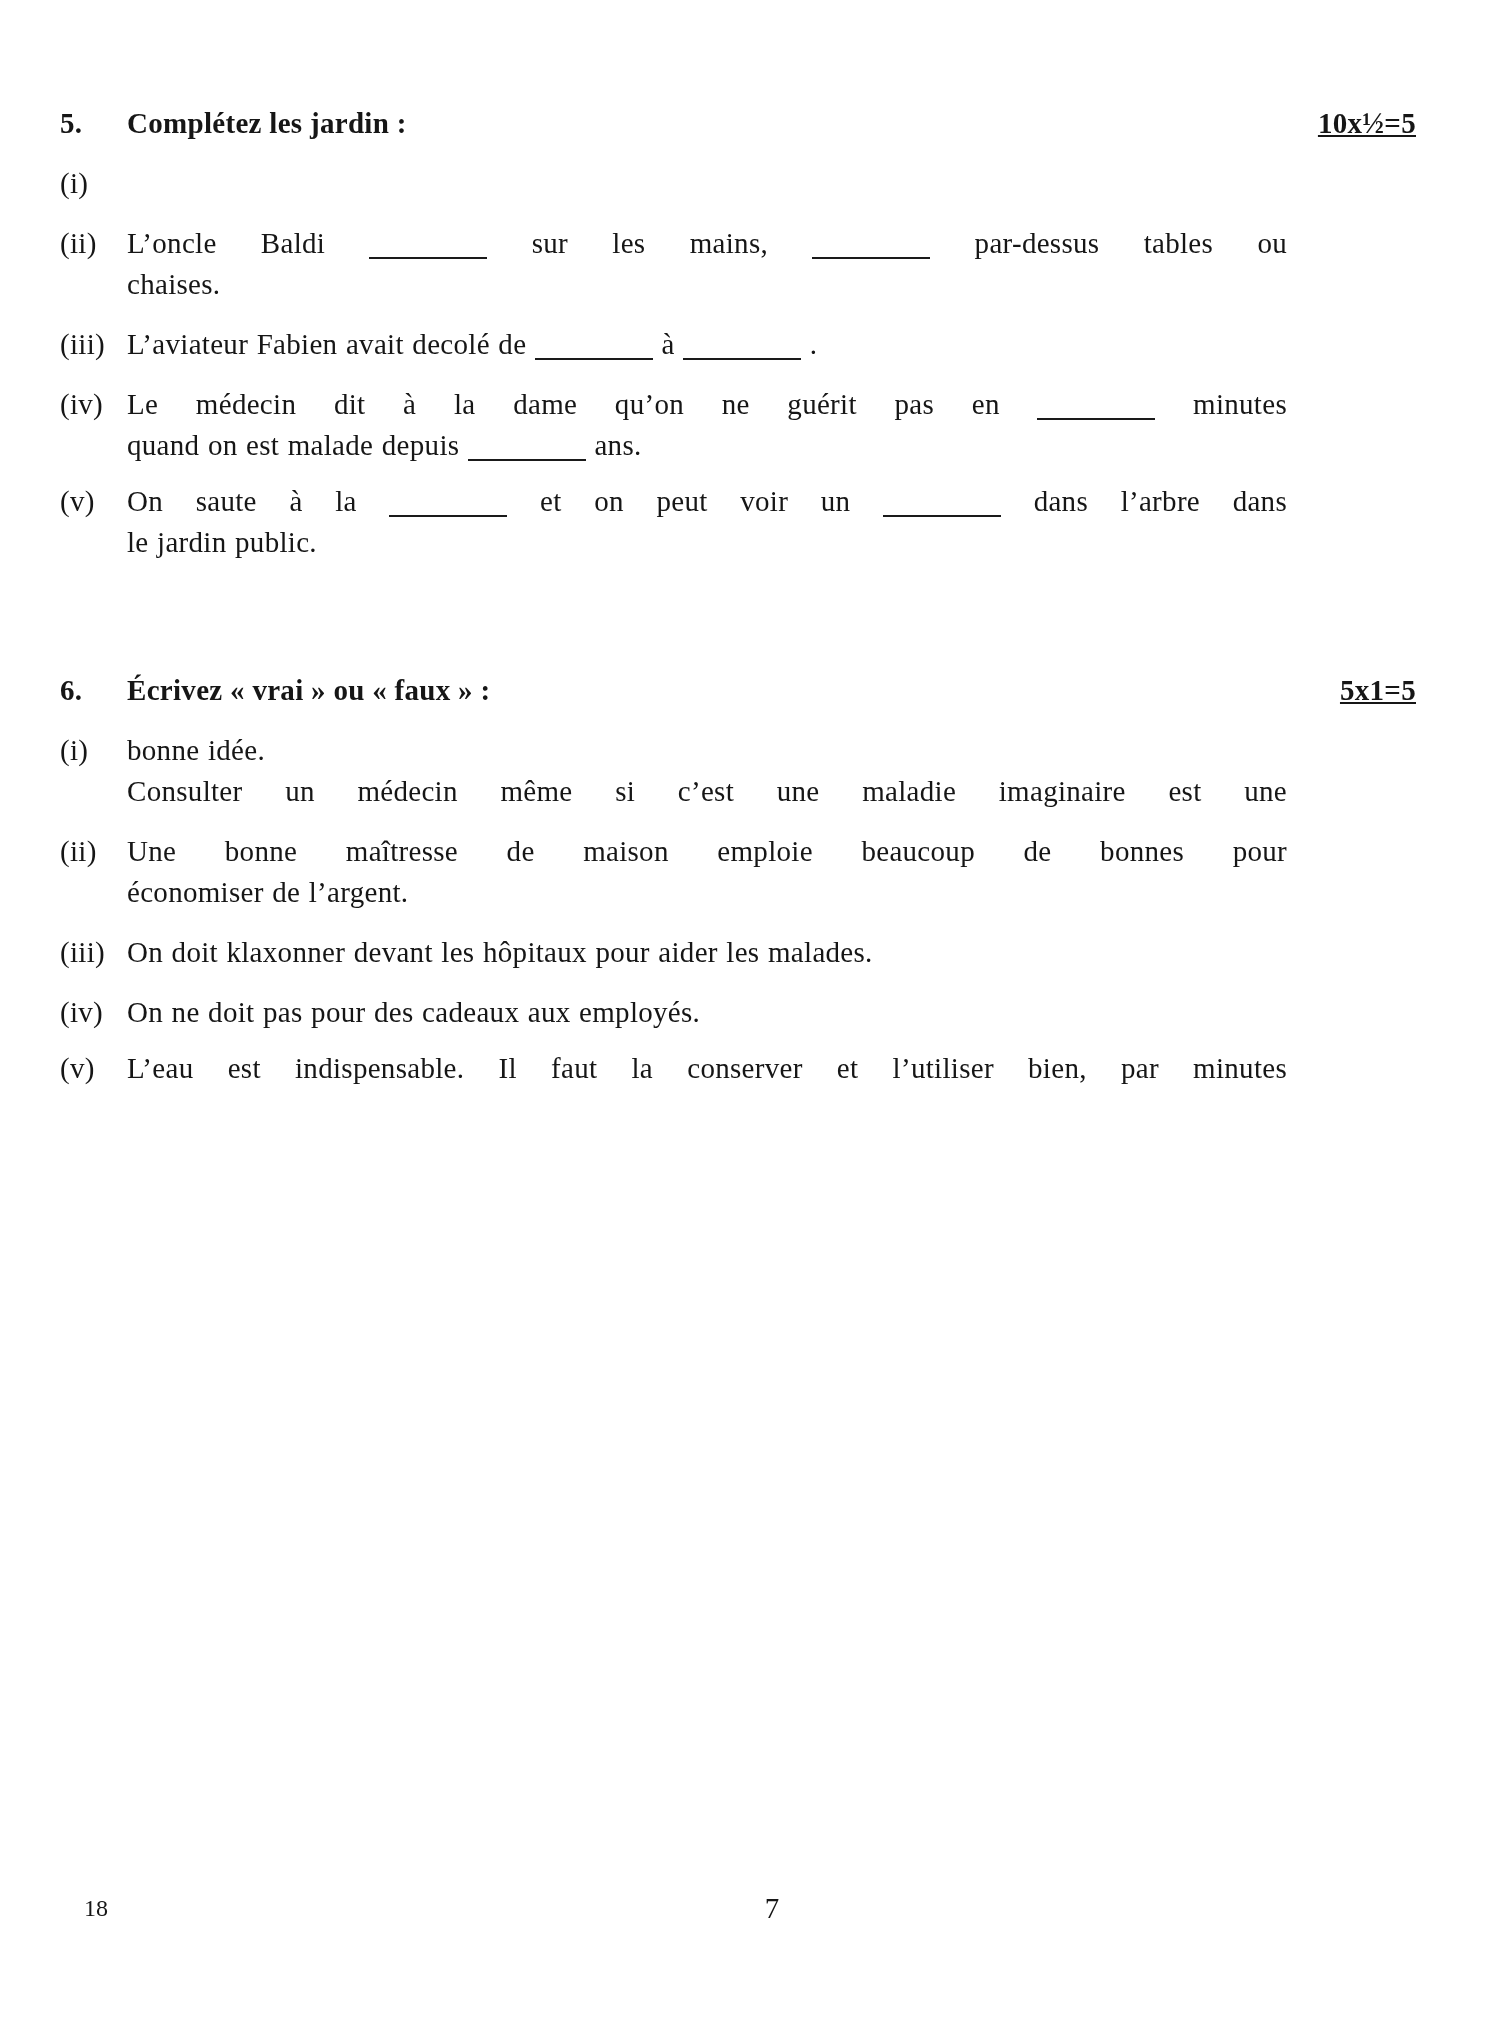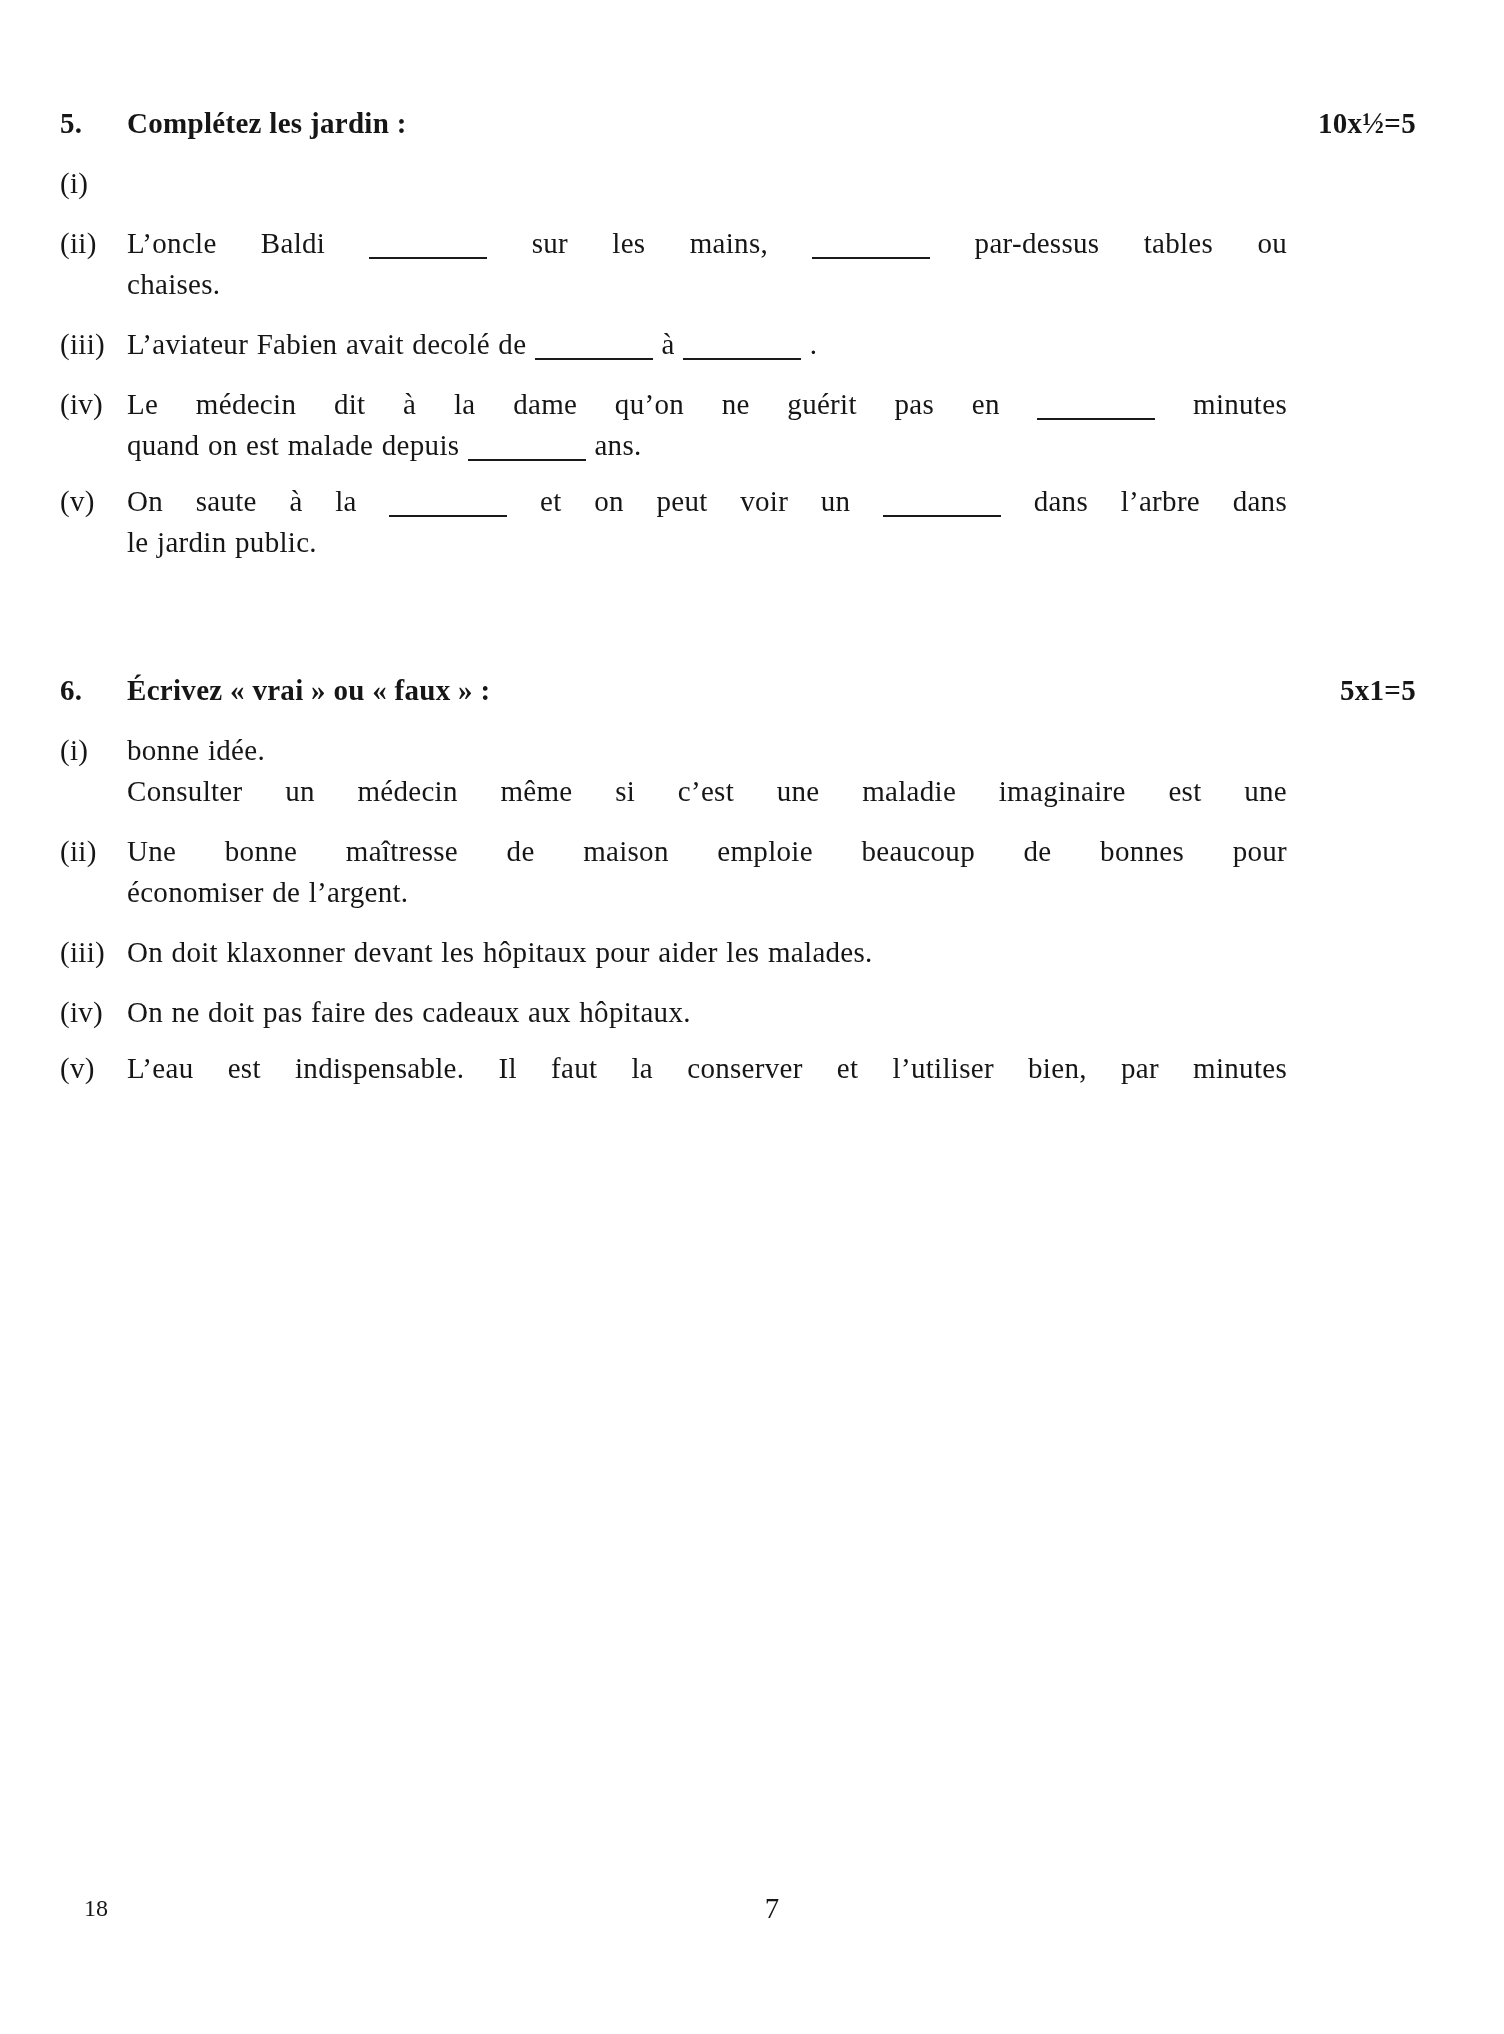--- a/index.html
+++ b/index.html
@@ -21,21 +21,21 @@
   .q-head {
     display:flex;
     align-items:baseline;
     line-height:41px;
     font-size:29px;
     font-weight:bold;
     letter-spacing:0.3px;
   }
   .q-num { width:67px; flex:none; }
   .q-title { flex:1; }
-  .q-marks { margin-left:auto; text-align:right; white-space:nowrap; }
+  .q-marks { margin-left:auto; text-align:right; white-space:nowrap;text-decoration:underline; }
   .q-items { display:block; }
   .q-item {
     display:flex;
     margin-top:19px;
     font-size:29px;
     line-height:41px;
     letter-spacing:0.3px;
     word-spacing:1px;
   }
   .q-item:nth-child(4) { }
@@ -136,21 +136,21 @@
       </div>
       <div class="q-item">
         <span class="item-label">(iii)</span>
         <span class="item-text">
           <span class="line">On doit klaxonner devant les hôpitaux pour aider les malades.</span>
         </span>
       </div>
       <div class="q-item">
         <span class="item-label">(iv)</span>
         <span class="item-text">
-          <span class="line">On ne doit pas faire des cadeaux aux hôpitaux.</span>
+          <span class="line">On ne doit pas pour des cadeaux aux employés.</span>
         </span>
       </div>
       <div class="q-item">
         <span class="item-label">(v)</span>
         <span class="item-text">
           <span class="line jline">L’eau est indispensable. Il faut la conserver et l’utiliser bien, par minutes</span>
         </span>
       </div>
     </div>
 </section>

